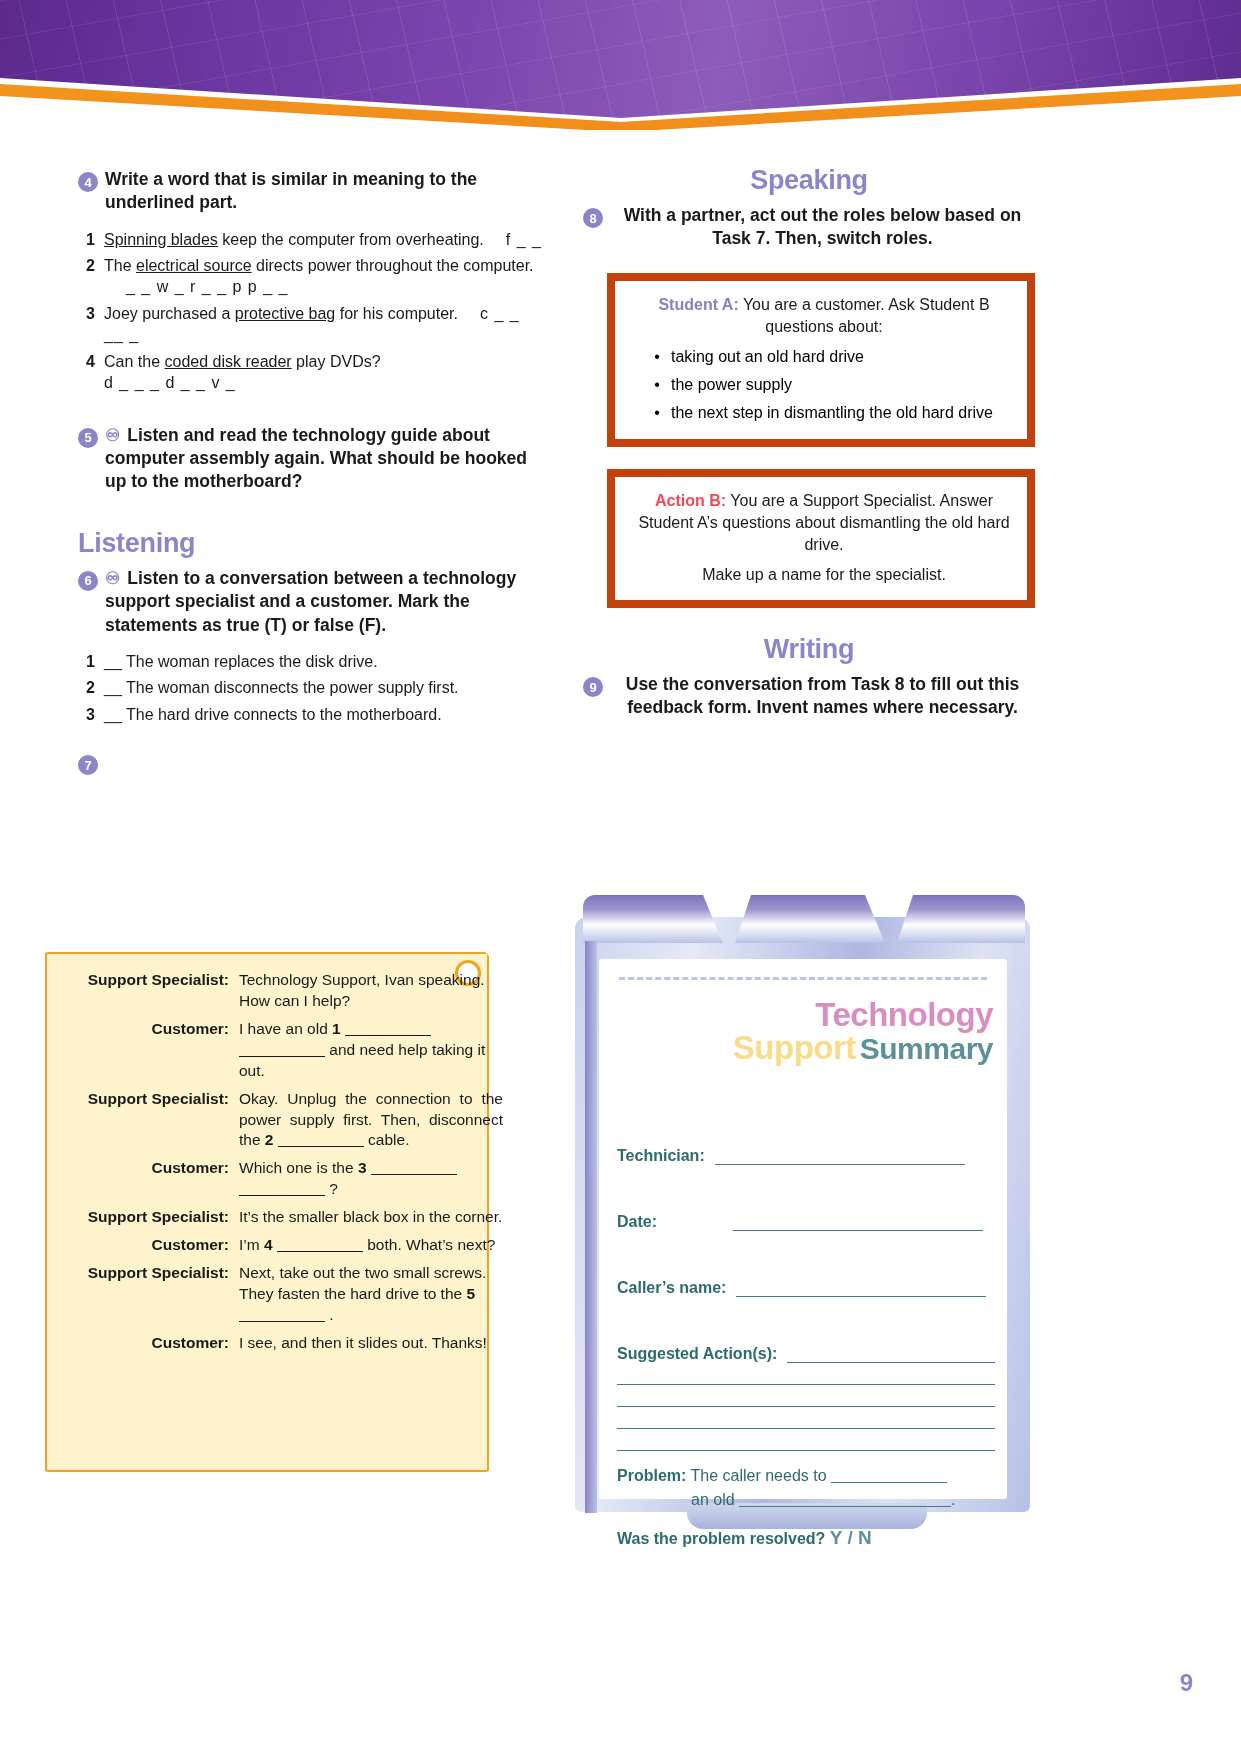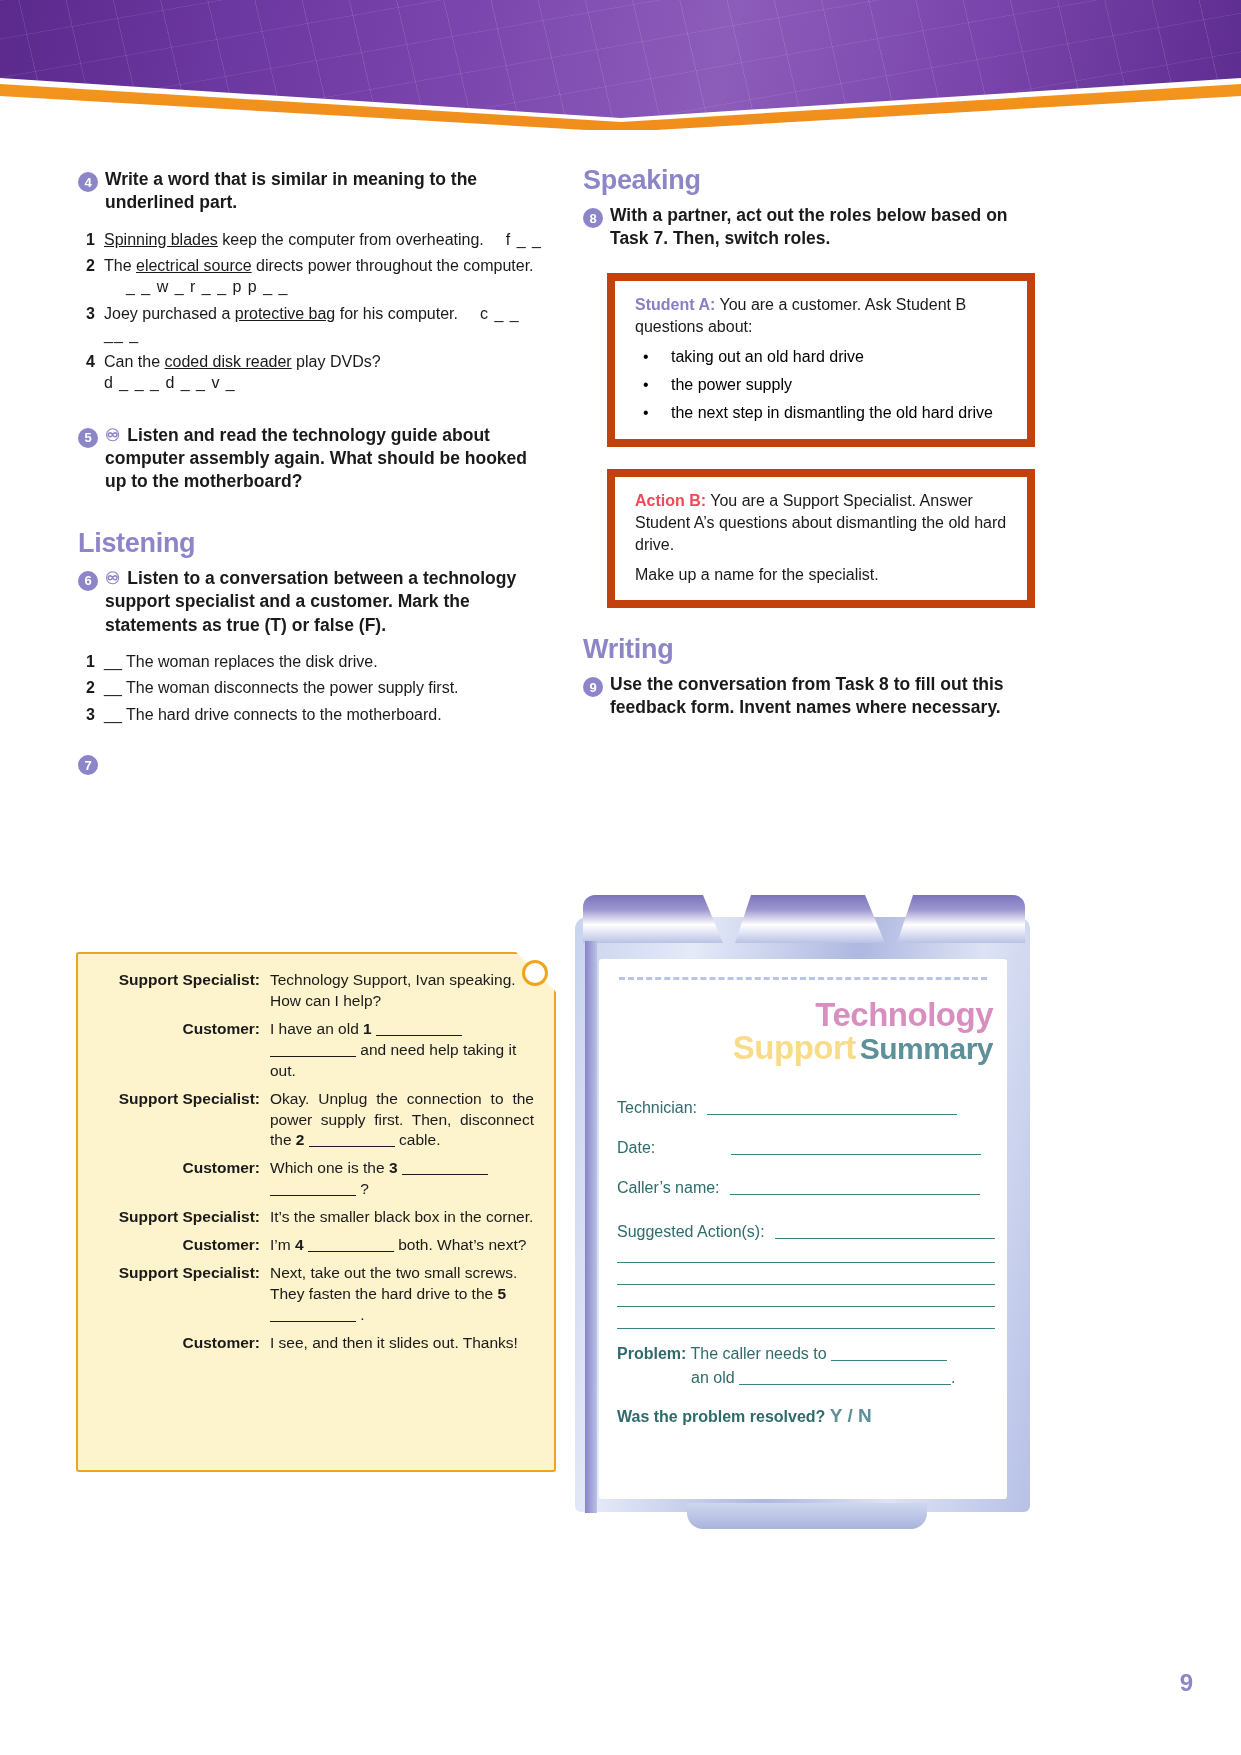--- a/index.html
+++ b/index.html
@@ -27,21 +27,21 @@
       repeating-linear-gradient(170deg, rgba(255,255,255,0.07) 0 1px, transparent 1px 38px);
   }
   .banner-orange {
     position:absolute; left:0; top:0; width:1241px; height:132px;
     background: linear-gradient(180deg,#f6a623,#f08c1b);
     clip-path: polygon(0 84px, 621px 122px, 1241px 84px, 1241px 96px, 621px 132px, 0 96px);
   }
 
   
   .col-left  { position:absolute; left:78px;  top:168px; width:465px; }
-  .col-right { position:absolute; left:583px; top:165px; width:452px; }
+  .col-right { position:absolute; left:583px; top:165px; width:452px;text-align:center; }
 
   
   .sec-head {
     color:#8c86c9; font-size:27px; font-weight:bold; letter-spacing:-0.3px;
     margin:0 0 4px 0;
   }
   .task { display:flex; align-items:flex-start; gap:0; margin:0; }
   .bullet-num {
     flex:0 0 auto;
     width:20px; height:20px; border-radius:50%;
@@ -57,21 +57,21 @@
 
   .q-list { margin:14px 0 0 0; padding:0; list-style:none; }
   .q-item { display:flex; font-size:16px; color:#1a1a1a; line-height:1.34; margin-bottom:5px; }
   .q-num { flex:0 0 26px; font-weight:bold; text-align:left; padding-left:8px; }
   .q-body { flex:1; }
   .u { text-decoration: underline; }
   .gap { letter-spacing:1px; }
   .sp { display:inline-block; width:22px; }
 
   
-  .note-wrap { position:absolute; left:76px; top:952px; width:480px; height:520px; }
+  .note-wrap { position:absolute; left:45px; top:952px; width:444px; height:520px; }
   .note {
     position:absolute; inset:0;
     background:#fdf3cd;
     border:2.5px solid #f0a41e;
     border-radius:3px;
     clip-path: polygon(0 0, 440px 0, 480px 40px, 480px 520px, 0 520px);
   }
   .note-curl {
     position:absolute; right:8px; top:8px; width:26px; height:26px;
     border:3px solid #f0a41e; border-radius:50%;
@@ -145,21 +145,21 @@
   .dash-line {
     position:absolute; left:20px; top:18px; width:368px; height:0;
     border-top:3px dashed #b8c5e8;
   }
   .form-title { position:absolute; left:0; top:40px; width:408px; text-align:right; padding-right:14px; }
   .ft1 { color:#d98ec0; font-size:33px; font-weight:bold; line-height:0.98; letter-spacing:-0.5px; }
   .ft2 { line-height:1.0; letter-spacing:-0.5px; }
   .ft2 .w1 { color:#f8dc8a; font-size:33px; font-weight:bold; }
   .ft2 .w2 { color:#5d9099; font-size:30px; font-weight:bold; }
   .form-body { position:absolute; left:18px; top:140px; width:378px; color:#2e6b6b; }
-  .f-row { display:flex; margin-bottom:22px; font-size:16px; font-weight:normal; }
+  .f-row { display:flex; align-items:flex-end; margin-bottom:22px; font-size:16px; font-weight:bold;margin-top:48px; }
   .f-lbl { flex:0 0 auto; white-space:nowrap; }
   .f-line { flex:1; border-bottom:1.6px solid #3d7e7e; margin-left:10px; height:16px; }
   .f-prob { font-size:16px; margin-bottom:6px; }
   .f-prob b { font-weight:bold; }
   .f-prob .reg { font-weight:normal; }
   .inline-line { display:inline-block; border-bottom:1.6px solid #3d7e7e; height:14px; vertical-align:-2px; }
   .f-full-line { border-bottom:1.6px solid #3d7e7e; height:22px; }
   .f-resolved { font-size:16px; font-weight:bold; margin-top:18px; }
   .f-yn { color:#5d9099; font-size:19px; font-weight:bold; }
 

